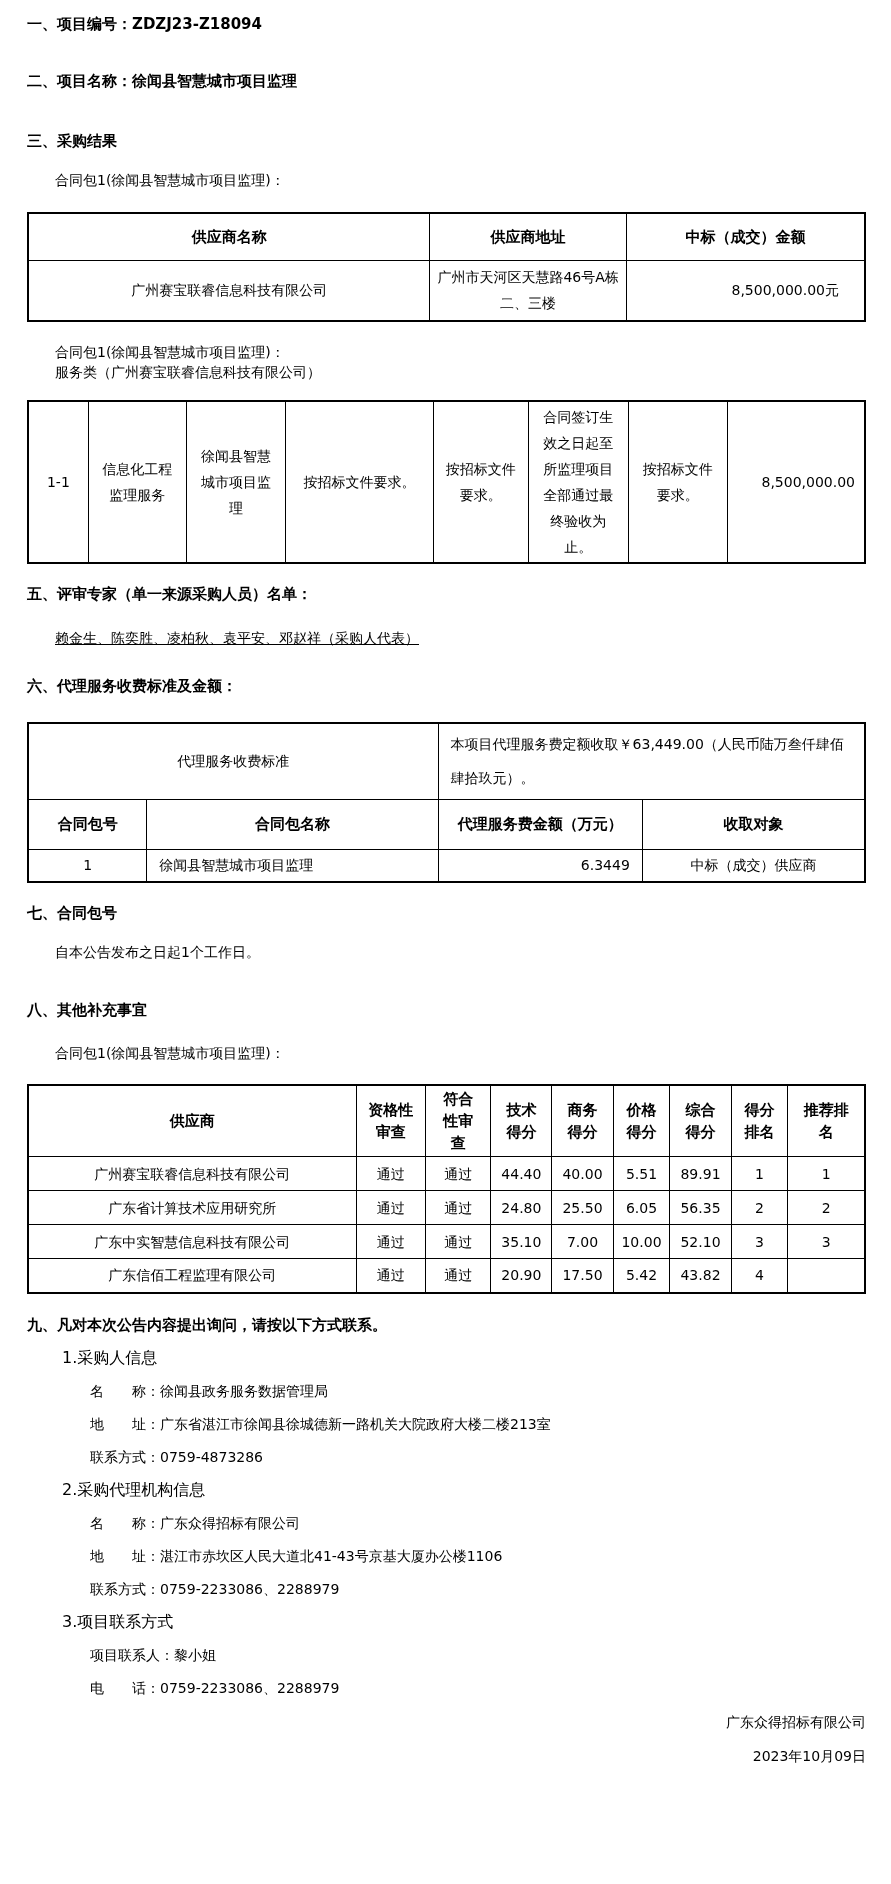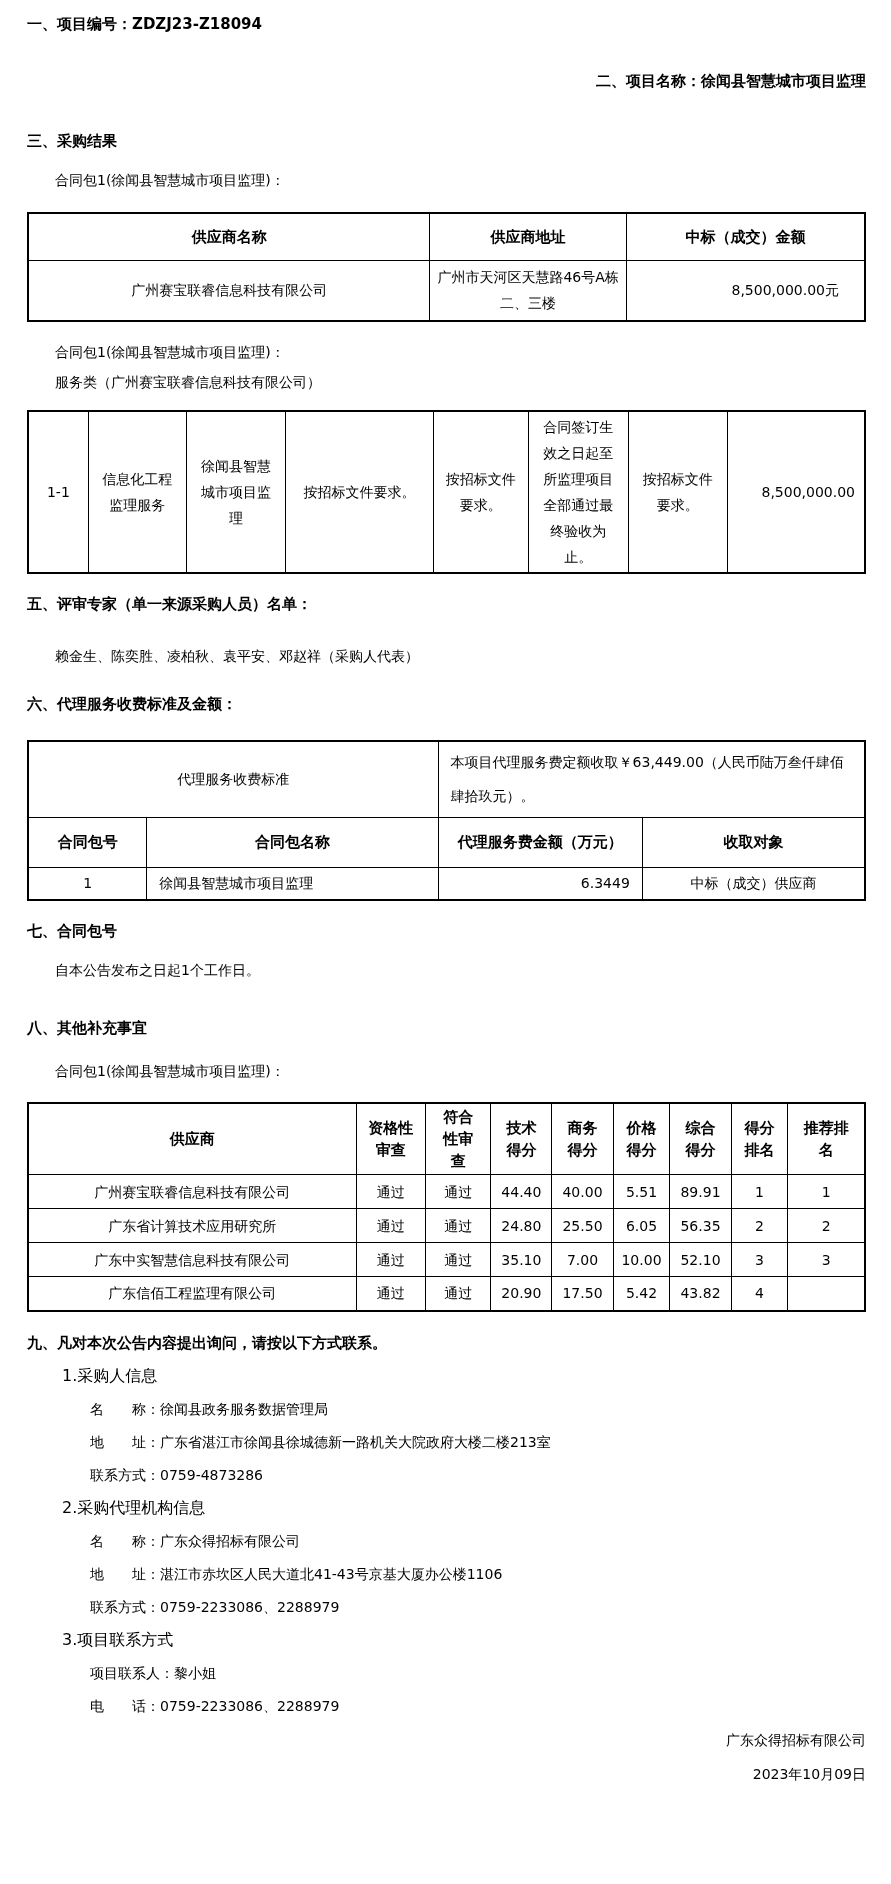--- a/index.html
+++ b/index.html
@@ -70,28 +70,28 @@
   .t3 .amt { text-align: right; padding-right: 12px; }
 
   
   .t4 { margin-top: 21px; }
   .t4 .hrow { height: 60px; }
   .t4 .hrow th { line-height: 22px; padding: 2px 10px; }
   .t4 .drow { height: 34px; }
   .t4 .drow td { line-height: 22px; }
 
   
-  .m-h2 { margin-top: 37px; text-align: right; }
+  .m-h2 { margin-top: 37px; }
   .m-h3 { margin-top: 40px; }
   .m-sub1 { margin-top: 19px; }
   .m-h4 { margin-top: 25px; }
   .m-sub2 { margin-top: 20px; }
-  .m-sub3 { margin-top: 10px; }
+  .m-sub3 { }
   .m-h5 { margin-top: 20px; }
-  .m-names { margin-top: 32px; }
+  .m-names { margin-top: 24px; text-decoration: underline; }
   .m-h6 { margin-top: 28px; }
   .m-h7 { margin-top: 20px; }
   .m-body7 { margin-top: 19px; }
   .m-h8 { margin-top: 38px; }
   .m-sub8 { margin-top: 23px; }
   .m-h9 { margin-top: 21px; }
 
   
   .contacts { margin-top: 9px; }
   .c-title { margin-left: 35px; margin-top: 13px; font-size: 16px; line-height: 20px; }

